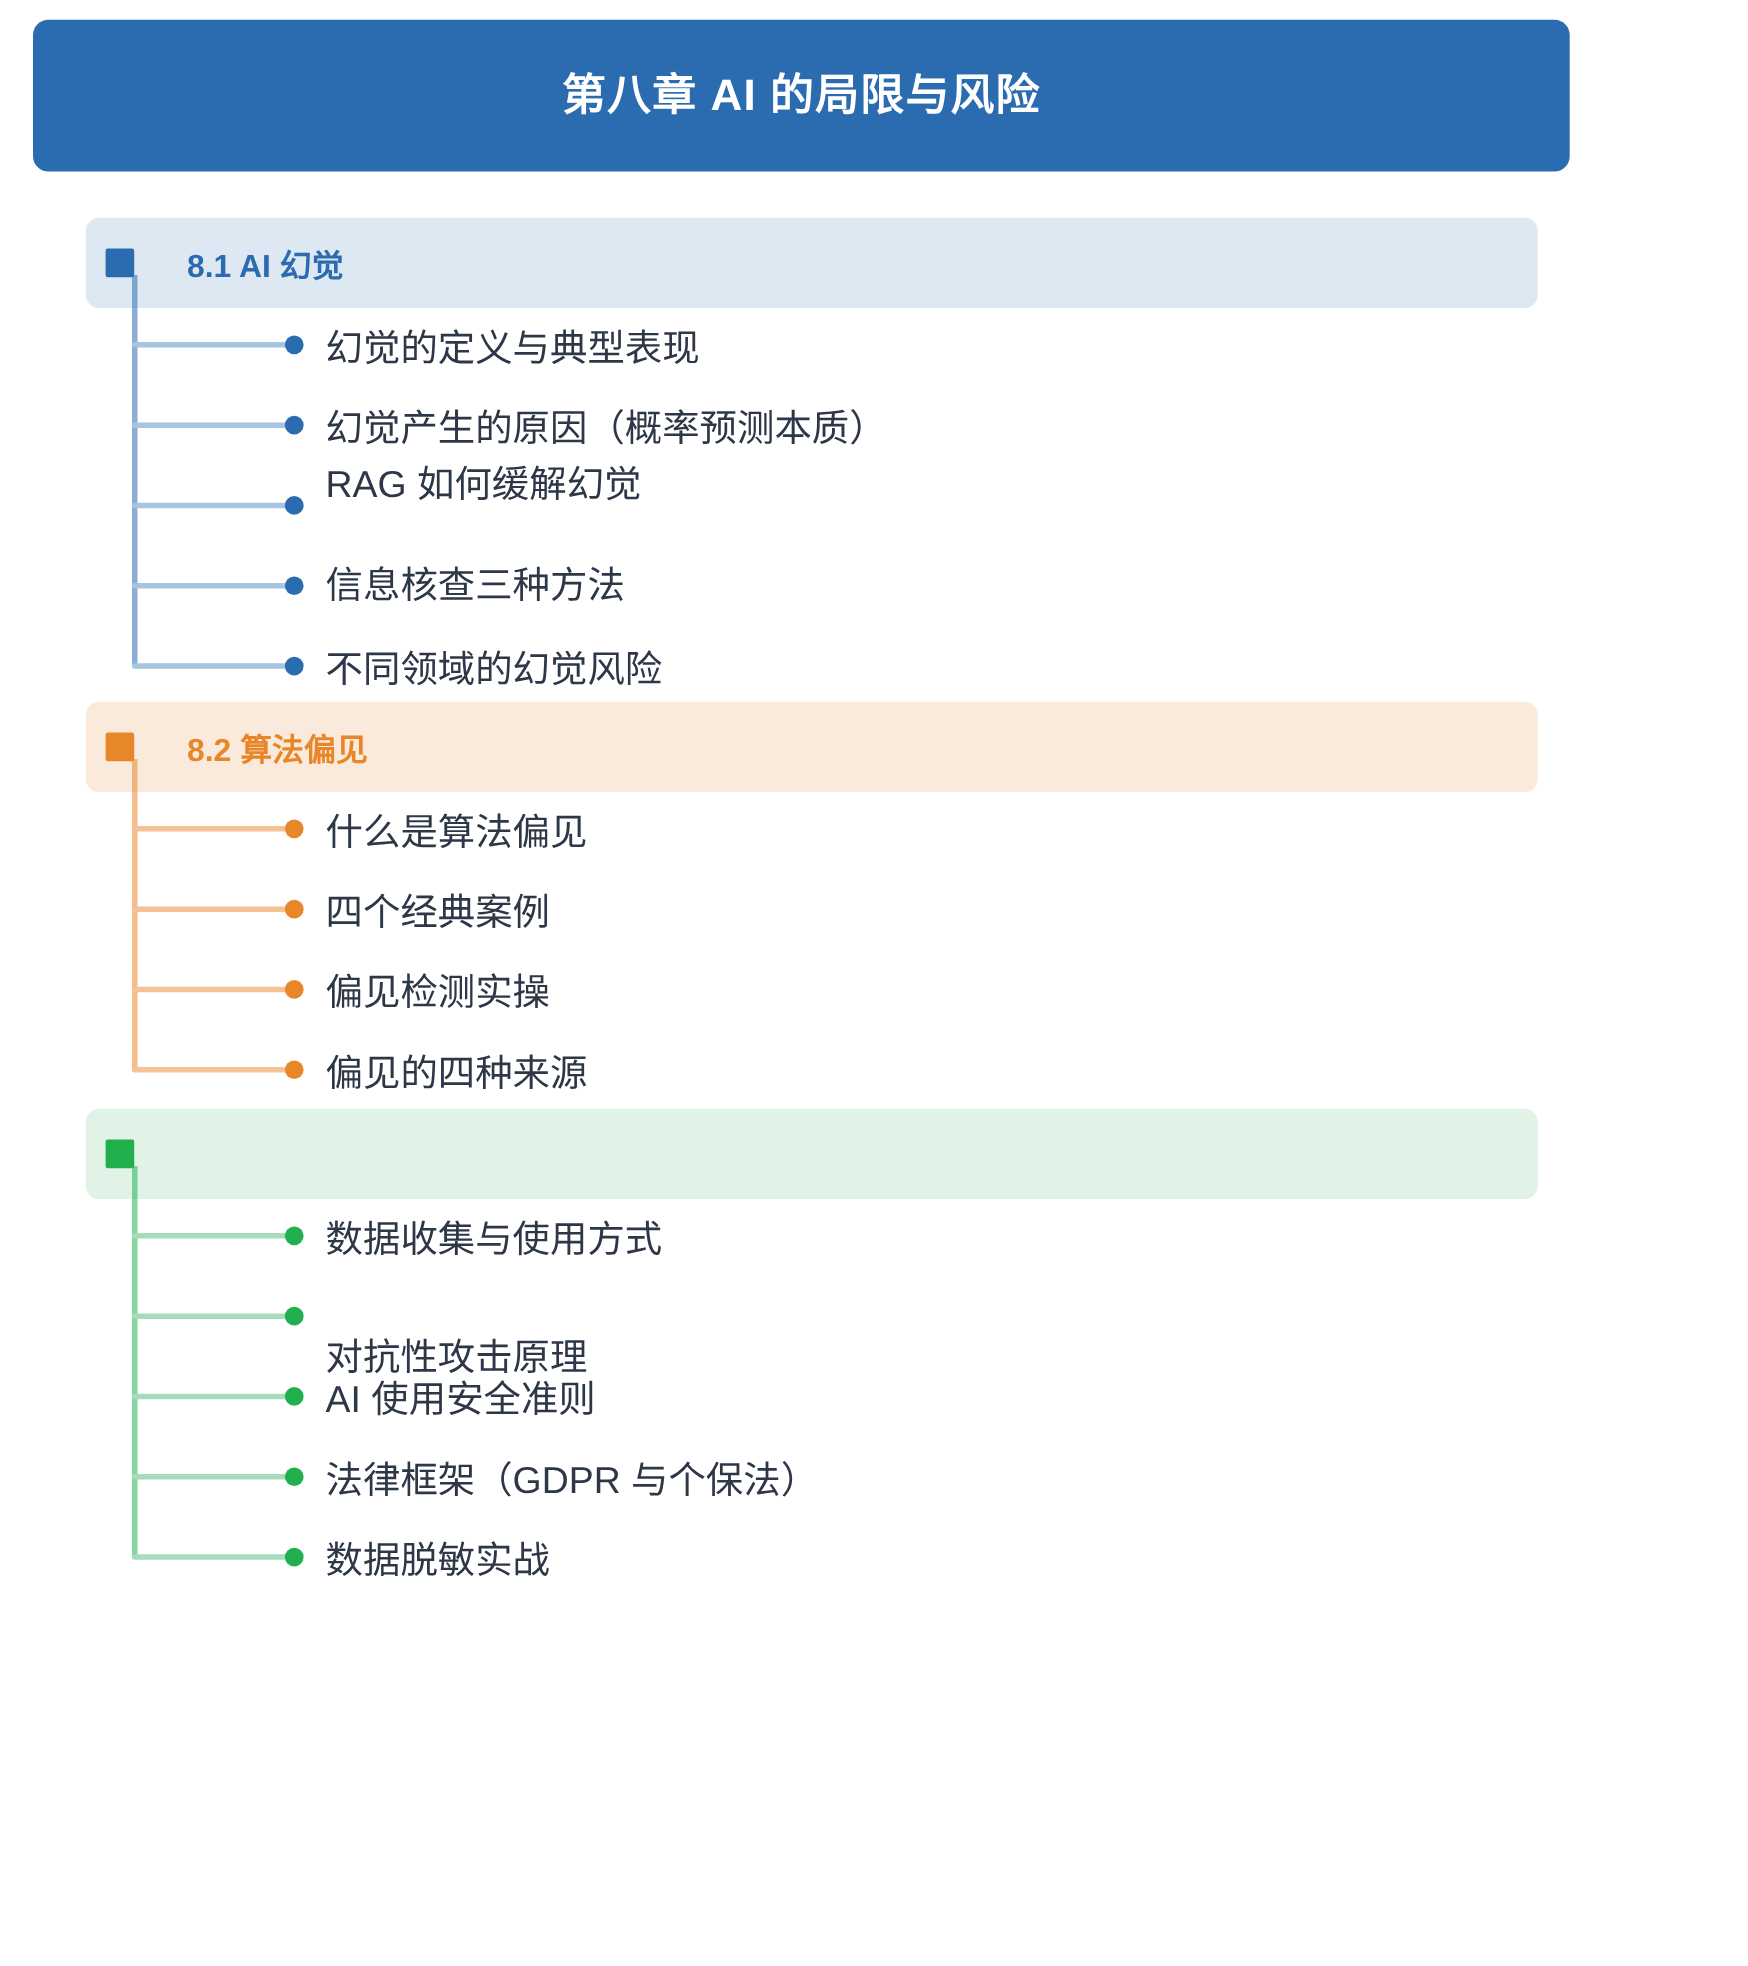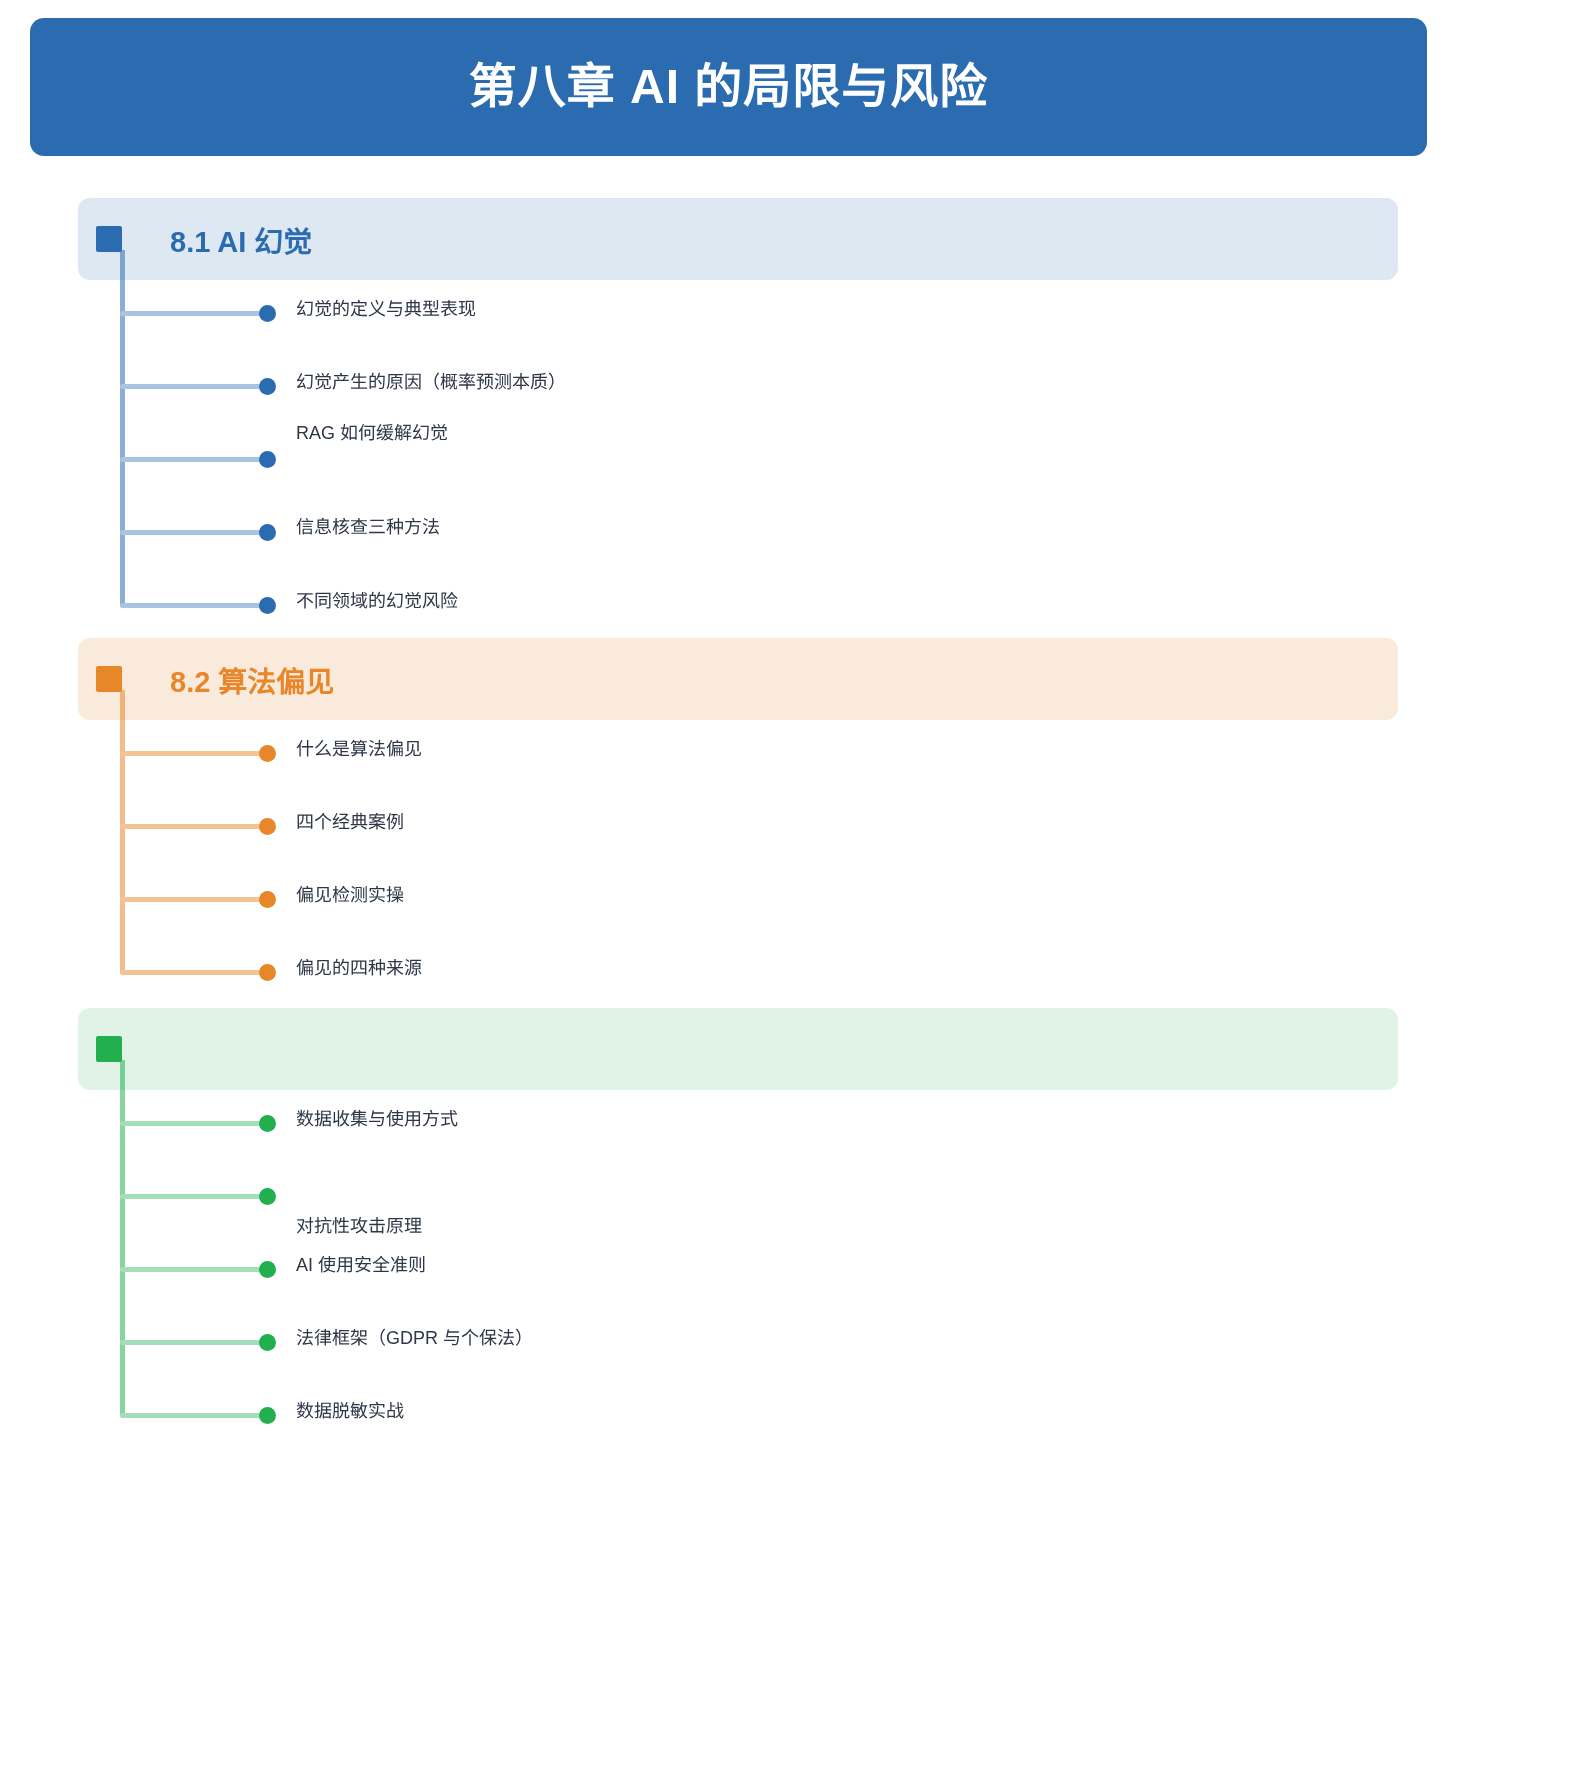--- a/index.html
+++ b/index.html
@@ -31,21 +31,21 @@
     height: 138px;
     background: #2B6CB0;
     border-radius: 14px;
     display: flex;
     align-items: center;
     justify-content: center;
     box-sizing: border-box;
   }
   .chapter-title {
     color: #ffffff;
-    font-size: 48px;
+    font-size: 40px;
     font-weight: bold;
     letter-spacing: 1px;
     text-align: center;
     line-height: 1.2;
   }
 
   
   .section {
     position: absolute;
     left: 0;
@@ -97,21 +97,21 @@
     border-radius: 3px;
   }
   .node-dot {
     position: absolute;
     width: 17px;
     height: 17px;
     border-radius: 50%;
   }
   .node-label {
     position: absolute;
-    font-size: 18px;
+    font-size: 34px;
     color: #2D3748;
     white-space: nowrap;
     line-height: 1;
   }
 </style>
 </head>
 <body>
 
 <div id="canvas">
 

